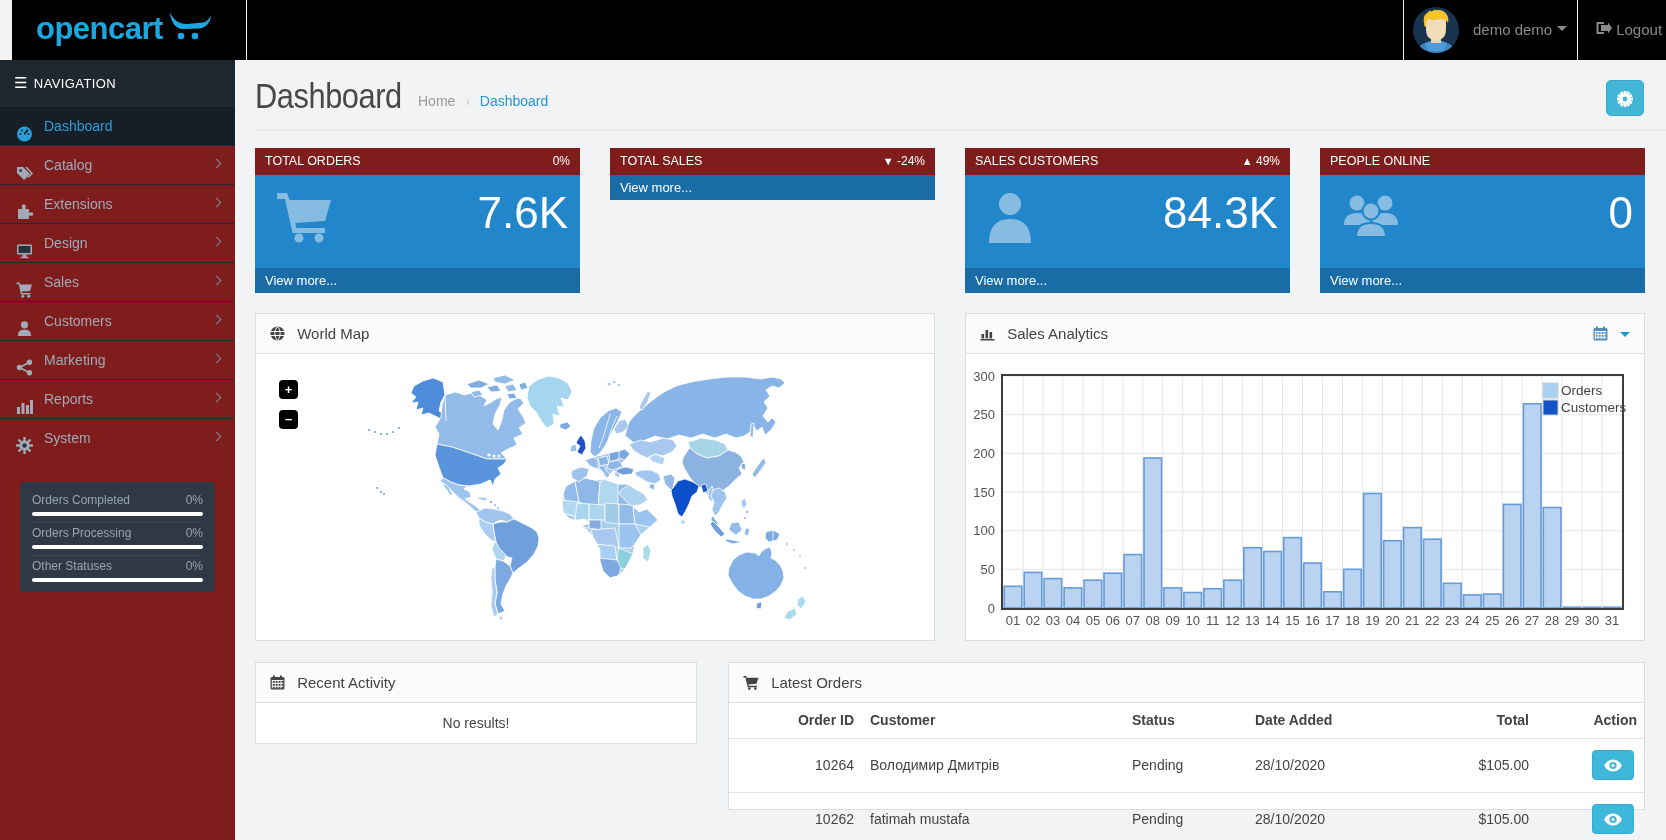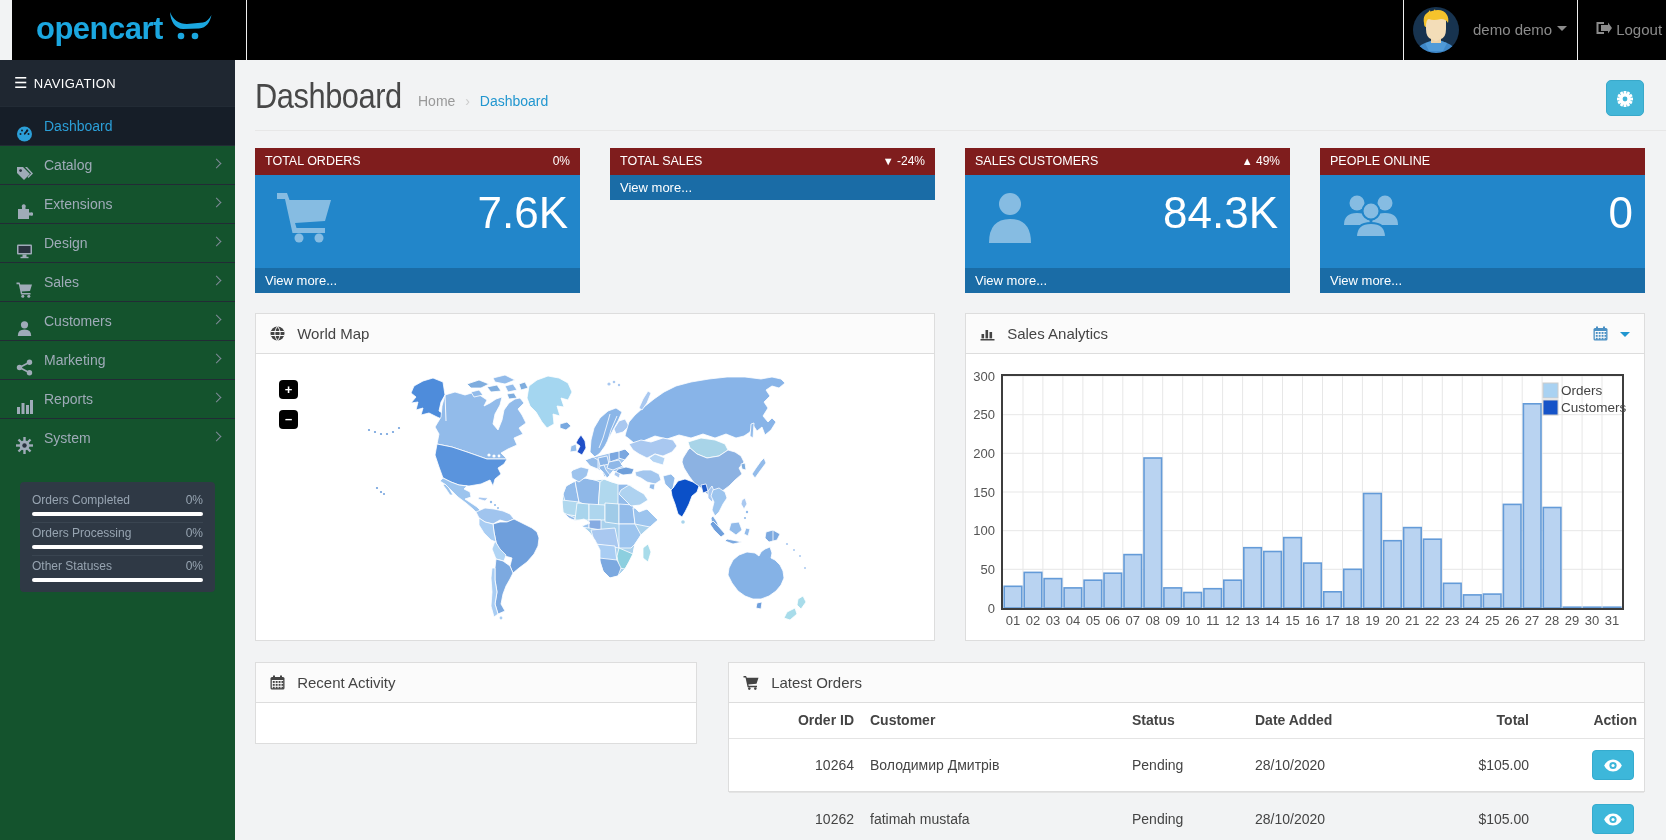--- a/index.html
+++ b/index.html
@@ -5,21 +5,21 @@
 body{font-family:"Liberation Sans",sans-serif;background:#f2f3f4;position:relative;font-size:14px}
 #hdr{position:absolute;left:12px;top:0;width:1666px;height:77px;background:#000000;border-bottom:1px solid #e3e3e3}
 #logo{position:absolute;left:24px;top:10px}
 #vline1{position:absolute;left:234px;top:0;width:1px;height:60px;background:#eee}
 #vline2{position:absolute;left:1391px;top:0;width:1px;height:60px;background:#eee}
 #vline3{position:absolute;left:1565px;top:0;width:1px;height:60px;background:#eee}
 #avatar{position:absolute;left:1401px;top:7px;width:46px;height:46px;border-radius:50%;overflow:hidden}
 #uname{position:absolute;left:1461px;top:21px;color:#8b8b8b;font-size:15px}
 #ucaret{position:absolute;left:1545px;top:26px;width:0;height:0;border-left:5px solid transparent;border-right:5px solid transparent;border-top:5px solid #8b8b8b}
 #logout{position:absolute;left:1584px;top:21px;color:#8b8b8b;font-size:15px}
-#sb{position:absolute;left:0;top:60px;width:235px;height:780px;background:#14532d}
+#sb{position:absolute;left:0;top:60px;width:235px;height:780px;background:#7f1d1d}
 #sbnav{height:46px;background:#1f2731;color:#fff;font-size:13px;line-height:46px;padding-left:14px;font-weight:400;letter-spacing:.4px}
 .mi{position:relative;height:39px;line-height:39px;color:#9fabb8;font-size:14px;padding-left:44px;border-top:1px solid #222b35}
 .mi .ic{position:absolute;left:16px;top:11px;width:17px;height:17px}
 .mi .ch{position:absolute;right:15px;top:14px;width:7px;height:7px;border-top:1.5px solid #7f8b98;border-right:1.5px solid #7f8b98;transform:rotate(45deg)}
 .mi.act{background:#161e28;color:#2b9fd8}
 #sbstats{position:absolute;left:20px;top:422px;width:195px;background:#2f3945;border-radius:4px;padding:8px 12px 4px 12px}
 .srow{padding:3px 0 6px 0;border-bottom:1px solid #3a4551}
 .srow:last-child{border-bottom:none}
 .srow .lbl{color:#97a4b1;font-size:12px;display:flex;justify-content:space-between;margin-bottom:5px}
 .srow .bar{height:4px;background:#fff;border-radius:2px}
@@ -515,22 +515,23 @@
           <rect x="5.699999999999999" y="6.0" width="1.9" height="1.9" fill="#444"></rect>
           <rect x="5.699999999999999" y="8.9" width="1.9" height="1.9" fill="#444"></rect>
           <rect x="5.699999999999999" y="11.8" width="1.9" height="1.9" fill="#444"></rect>
           <rect x="8.6" y="6.0" width="1.9" height="1.9" fill="#444"></rect>
           <rect x="8.6" y="8.9" width="1.9" height="1.9" fill="#444"></rect>
           <rect x="8.6" y="11.8" width="1.9" height="1.9" fill="#444"></rect>
           <rect x="11.5" y="6.0" width="1.9" height="1.9" fill="#444"></rect>
           <rect x="11.5" y="8.9" width="1.9" height="1.9" fill="#444"></rect>
           <rect x="11.5" y="11.8" width="1.9" height="1.9" fill="#444"></rect>
         </svg> Recent Activity</div>
+    <div style="height:41px;line-height:41px;text-align:center;font-size:14px;color:#444">No results!</div>
   </div>
-  <div class="panel" style="left:493px;top:602px;width:917px;height:130px">
+  <div class="panel" style="left:493px;top:602px;width:917px;height:148px">
     <div class="phead"><svg width="16" height="15" viewBox="0 0 16 15" style="">
           <path d="M0.5,1 L3,1 L3.8,2.8 L15.5,2.8 L13.5,8.8 L5.3,9.4 L5.7,10.8 L14,10.8 L14,12.2 L4.6,12.2 L2.5,2.6 L0.5,2.6 Z" fill="#444"></path>
           <circle cx="6.3" cy="13.6" r="1.3" fill="#444"></circle>
           <circle cx="12.3" cy="13.6" r="1.3" fill="#444"></circle>
         </svg> Latest Orders</div>
     <table class="lo">
         <tbody>
           <tr style="height:35px;font-weight:bold">
       <th style="text-align:right">Order ID</th>
             <th style="text-align:left">Customer</th>

